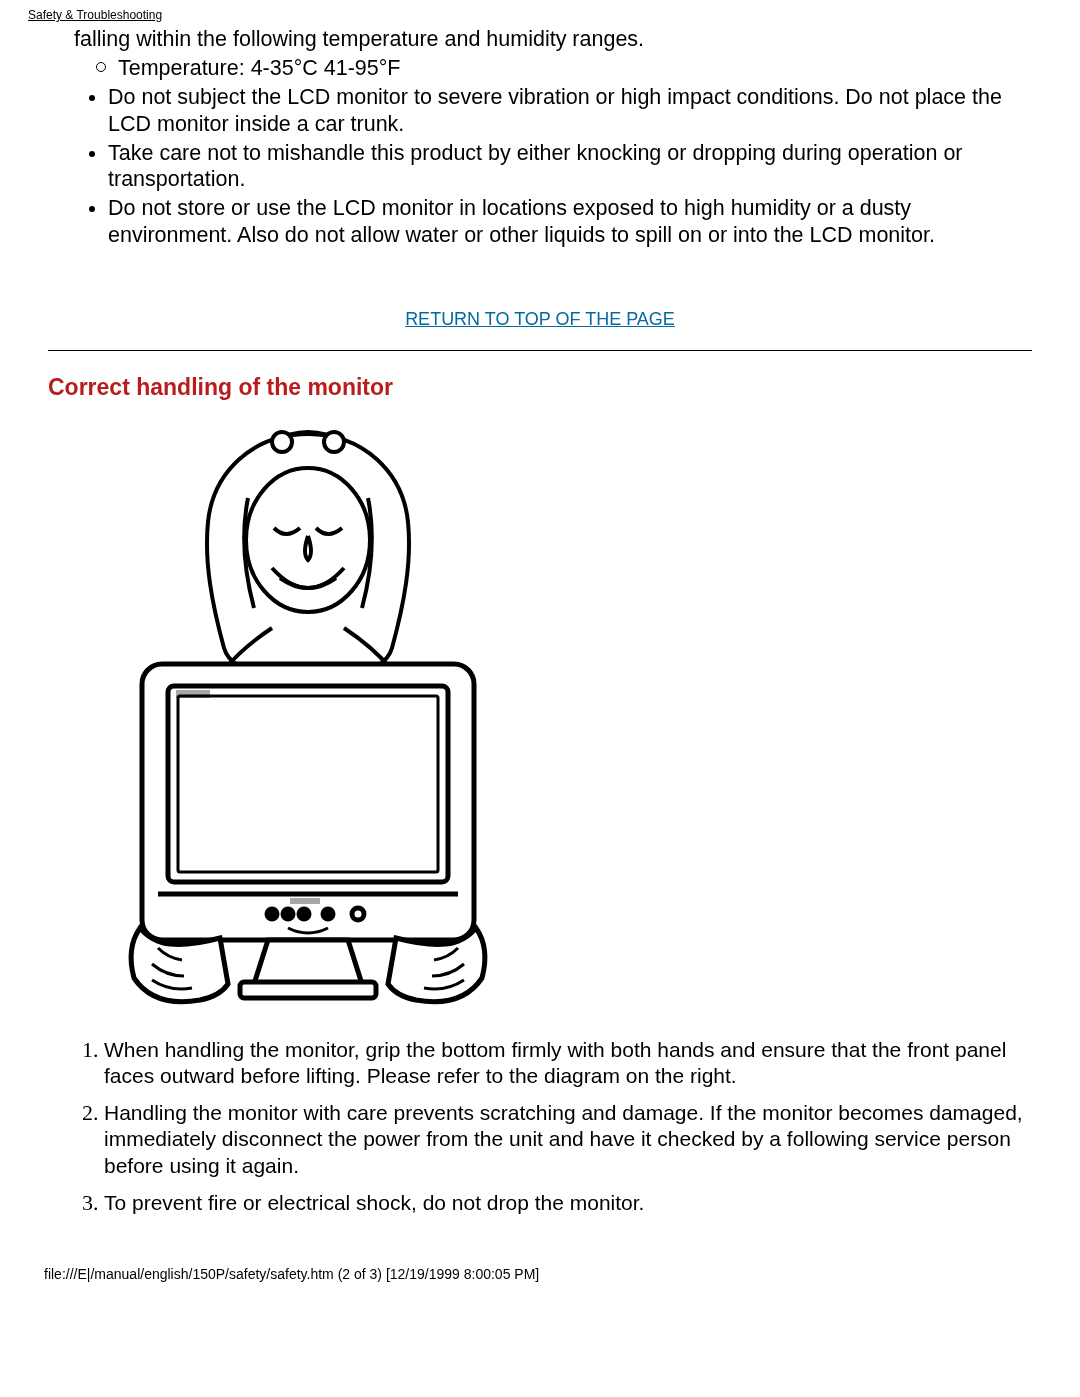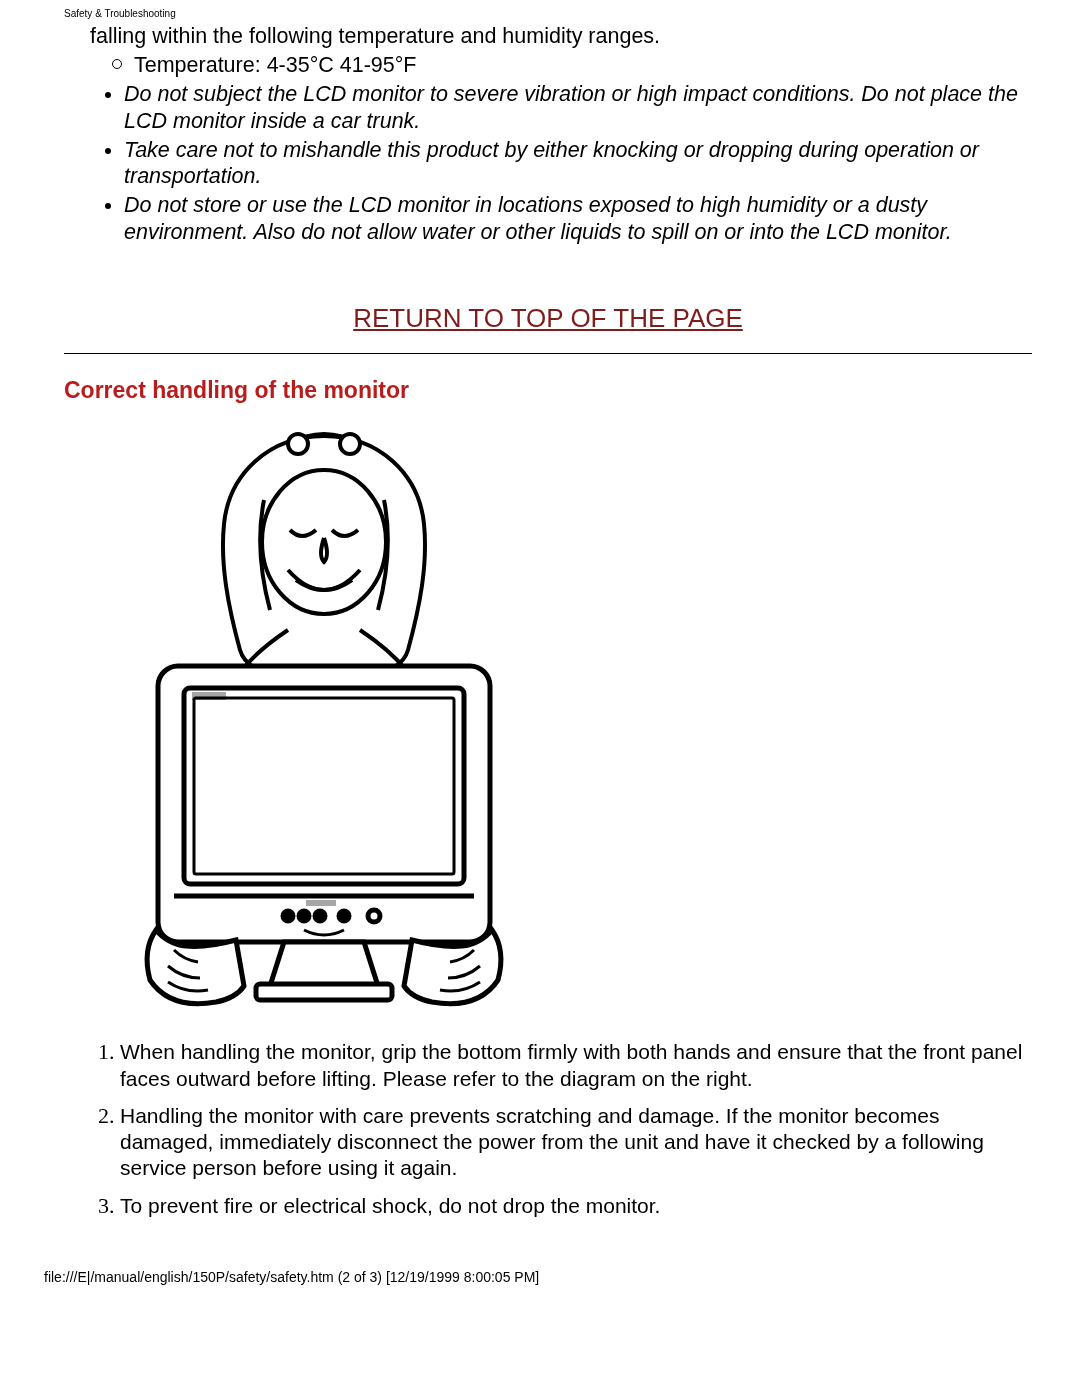--- a/index.html
+++ b/index.html
@@ -4,25 +4,26 @@
 <style>
   body {
     margin: 0;
     padding: 0;
     background: #ffffff;
     font-family: Arial, Helvetica, sans-serif;
     color: #000000;
     width: 1080px;
   }
   .header-small {
-    font-size: 10px;
-    padding: 8px 0 4px 64px;
+    font-size: 12px;
+    padding: 8px 0 4px 28px;
+    text-decoration: underline;
   }
   .content {
-    padding: 0 48px 0 64px;
+    padding: 0 48px 0 48px;
     font-size: 21.5px;
     line-height: 1.25;
   }
   .lead {
     margin: 0 0 2px 26px;
   }
   ul.circle {
     list-style: none;
     margin: 0 0 2px 0;
     padding-left: 70px;
@@ -40,34 +41,33 @@
     width: 10px;
     height: 10px;
     border: 1.6px solid #000;
     border-radius: 50%;
     box-sizing: border-box;
   }
   ul.disc {
     list-style: disc;
     margin: 0;
     padding-left: 60px;
-    font-style: italic;
   }
   ul.disc li {
     margin-bottom: 2px;
     padding-left: 0;
   }
   .return-link {
     text-align: center;
     margin: 56px 0 18px 0;
   }
   .return-link a {
-    color: #7f1d1d;
+    color: #0369a1;
     text-decoration: underline;
-    font-size: 26px;
+    font-size: 18px;
     cursor: pointer;
   }
   hr.divider {
     border: none;
     border-top: 1.5px solid #000;
     margin: 0 0 22px 0;
   }
   .section-heading {
     color: #b91c1c;
     font-weight: bold;

